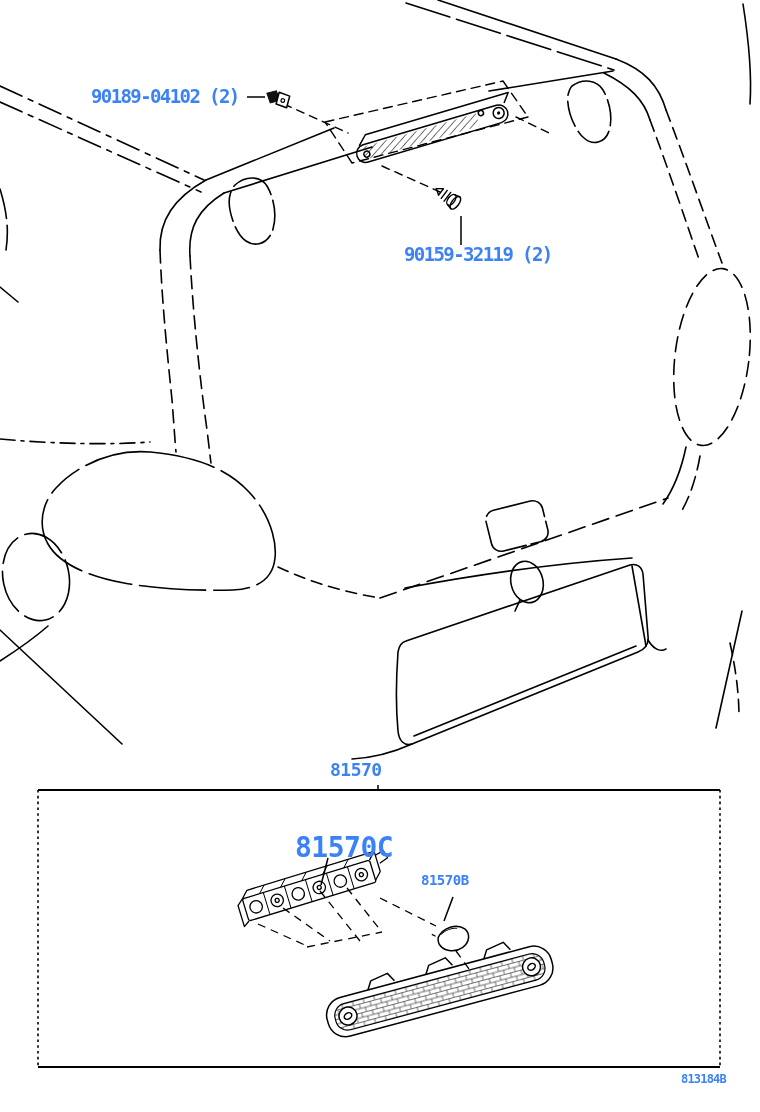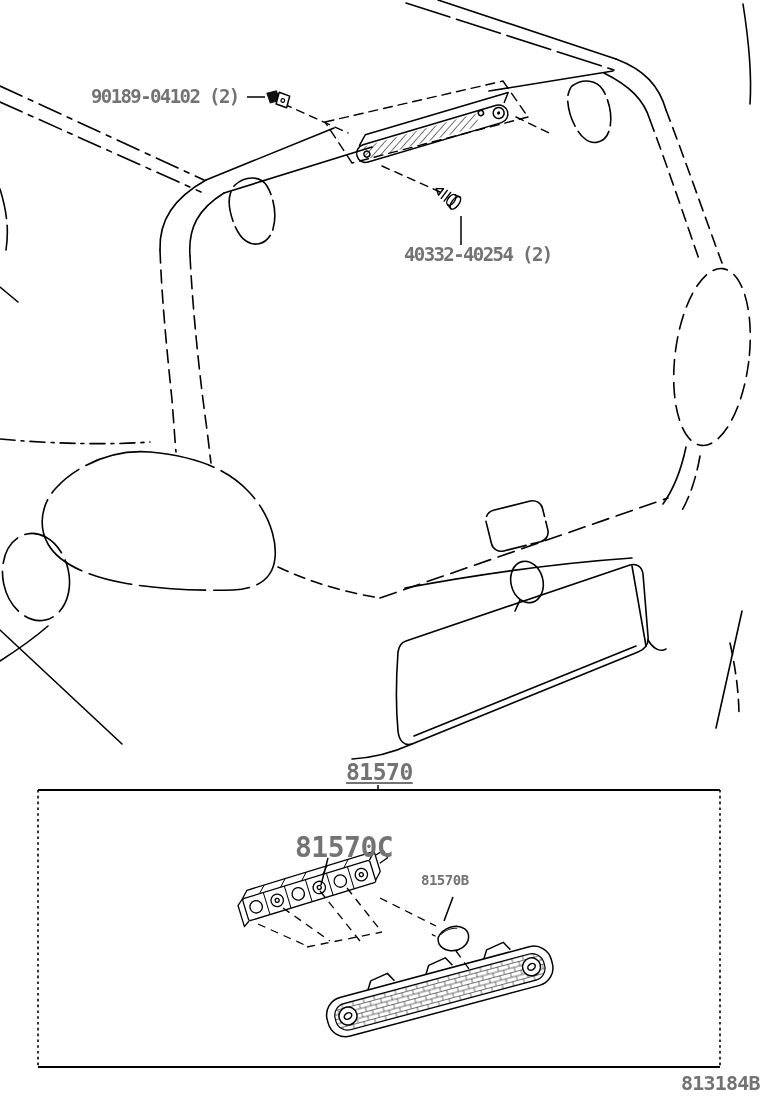--- a/index.html
+++ b/index.html
@@ -1,25 +1,25 @@
 <!DOCTYPE html>
 <html><head>
 <meta charset="utf-8">
 <style>
   html,body{margin:0;padding:0;background:#ffffff;}
   .stage{position:relative;width:760px;height:1112px;background:#fff;overflow:hidden;
          font-family:"DejaVu Sans Mono",monospace;}
   .art{position:absolute;left:0;top:0;}
-  .lbl{position:absolute;font-weight:700;color:#737373;white-space:nowrap;line-height:1;text-align:right;}
+  .lbl{position:absolute;font-weight:700;color:#3b82f6;white-space:nowrap;line-height:1;text-align:right;}
   .lbl-clip {left:91px;  top:87px;  font-size:19px; letter-spacing:-1.6px;}
   .lbl-screw{left:404px; top:245px; font-size:19px; letter-spacing:-1.6px;}
-  .lbl-asm  {left:346px; top:761px; font-size:23px; letter-spacing:-0.5px;text-decoration:underline;}
+  .lbl-asm  {left:330px; top:761px; font-size:18px; letter-spacing:-0.5px;}
   .lbl-soc  {left:295px; top:834px; font-size:28px; letter-spacing:-0.5px;}
   .lbl-bulb {left:421px; top:873px; font-size:14px; letter-spacing:-0.5px;}
-  .lbl-code {left:681px; top:1073px;font-size:20px; letter-spacing:-0.8px;}
+  .lbl-code {left:681px; top:1073px;font-size:12px; letter-spacing:-0.8px;}
 </style>
 </head>
 <body>
 
 <div class="stage">
 
   <svg class="art" width="760" height="1112" viewBox="0 0 760 1112" aria-hidden="true">
     <defs>
       <pattern id="ph" width="5.5" height="5.5" patternUnits="userSpaceOnUse" patternTransform="rotate(58)">
         <line x1="0" y1="0" x2="0" y2="5.5" stroke="#000" stroke-width="1.1"></line>
@@ -163,18 +163,18 @@
       <path d="M86,-20 l5,-8 l18,-3 l5,9"></path>
       <path d="M146,-20 l5,-8 l18,-3 l5,9"></path>
       <circle cx="0" cy="0" r="9" fill="#fff"></circle>
       <ellipse cx="0" cy="0" rx="4" ry="3" transform="rotate(-20 0 0)"></ellipse>
       <circle cx="190" cy="0" r="9" fill="#fff"></circle>
       <ellipse cx="190" cy="0" rx="4" ry="3" transform="rotate(-20 190 0)"></ellipse>
     </g>
   </svg>
 
   <div class="lbl lbl-clip">90189-04102 (2)</div>
-  <div class="lbl lbl-screw">40332-40254 (2)</div>
+  <div class="lbl lbl-screw">90159-32119 (2)</div>
   <div class="lbl lbl-asm">81570</div>
   <div class="lbl lbl-soc">81570C</div>
   <div class="lbl lbl-bulb">81570B</div>
   <div class="lbl lbl-code">813184B</div>
 </div>
 
 </body></html>

